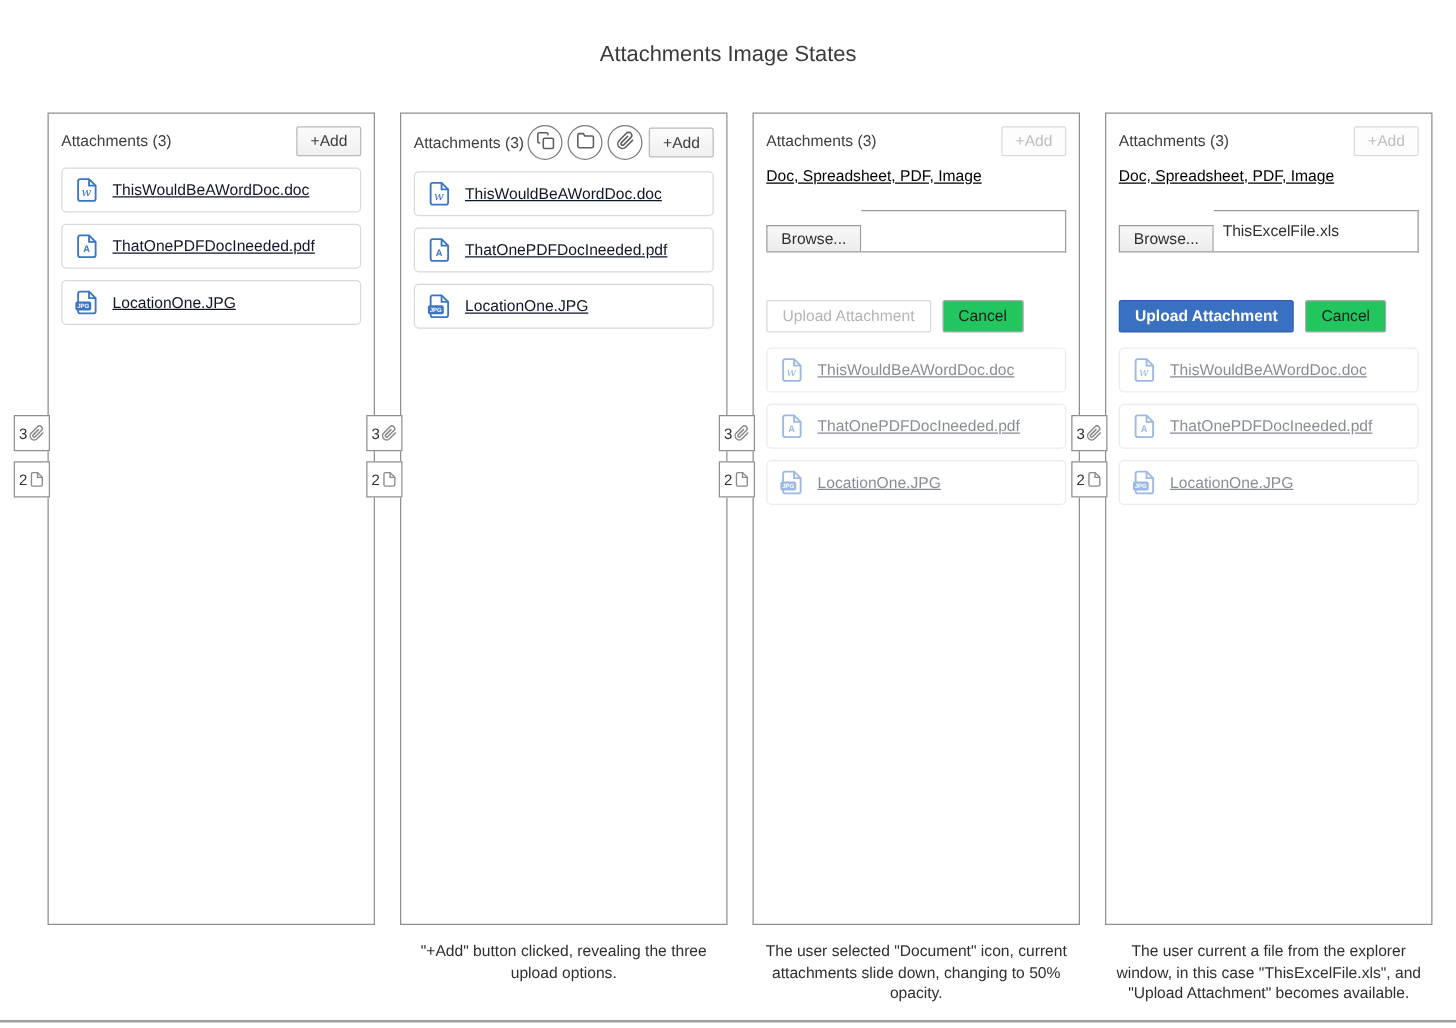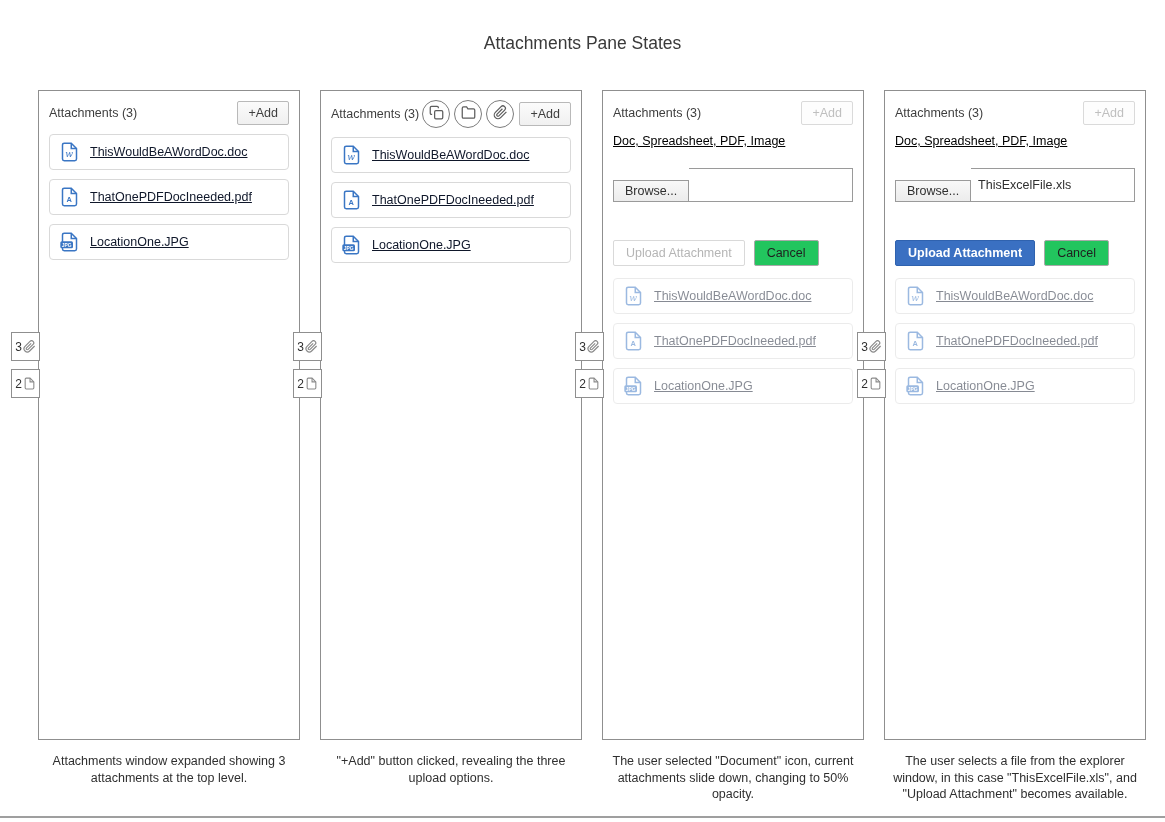--- a/index.html
+++ b/index.html
@@ -84,21 +84,21 @@
     margin-top:13px; padding:0 6px;
     font-size:12.5px; color:#2f2f2f; text-align:center; line-height:1.32;
   }
   .bottom-line {
     position:absolute; top:816px; left:0; width:1165px; height:2px; background:#9f9f9f;
   }
 </style>
 </head>
 <body>
 
-<div class="title">Attachments Pane States</div>
+<div class="title">Attachments Image States</div>
 
 <div class="panels-row">
 
   <div class="panel-col">
     <div class="panel">
       <div class="side-tabs">
         <div class="side-tab">
           <span>3</span>
           <span class="tab-icon icon">
               <svg width="13" height="13" viewBox="0 0 24 24" fill="none" stroke="currentColor" stroke-width="2.2">
@@ -149,21 +149,20 @@
                   <polyline points="14 2 14 8 20 8" fill="none" stroke="currentColor" stroke-width="1.7"></polyline>
                   <rect x="1.5" y="11" width="14.5" height="8.2" rx="1.8" fill="currentColor"></rect>
                   <text x="8.7" y="17.2" text-anchor="middle" font-size="5.6" font-weight="bold" fill="#ffffff">JPG</text>
                 </svg>
               </span>
             <a class="file-link">LocationOne.JPG</a>
           </div>
         </div>
       </div>
     </div>
-    <div class="caption">Attachments window expanded showing 3 attachments at the top level.</div>
   </div>
 
   <div class="panel-col">
     <div class="panel">
       <div class="side-tabs">
         <div class="side-tab">
           <span>3</span>
           <span class="tab-icon icon">
               <svg width="13" height="13" viewBox="0 0 24 24" fill="none" stroke="currentColor" stroke-width="2.2">
                 <path d="M21.44 11.05l-9.19 9.19a6 6 0 0 1-8.49-8.49l9.19-9.19a4 4 0 0 1 5.66 5.66l-9.2 9.19a2 2 0 0 1-2.83-2.83l8.49-8.48"></path>
@@ -377,18 +376,18 @@
                   <polyline points="14 2 14 8 20 8" fill="none" stroke="currentColor" stroke-width="1.7"></polyline>
                   <rect x="1.5" y="11" width="14.5" height="8.2" rx="1.8" fill="currentColor"></rect>
                   <text x="8.7" y="17.2" text-anchor="middle" font-size="5.6" font-weight="bold" fill="#ffffff">JPG</text>
                 </svg>
               </span>
             <a class="file-link">LocationOne.JPG</a>
           </div>
         </div>
       </div>
     </div>
-    <div class="caption">The user selects a file from the explorer window, in this case "ThisExcelFile.xls", and "Upload Attachment" becomes available.</div>
+    <div class="caption">The user current a file from the explorer window, in this case "ThisExcelFile.xls", and "Upload Attachment" becomes available.</div>
   </div>
 
 </div>
 
 <div class="bottom-line"></div>
 
 </body></html>

